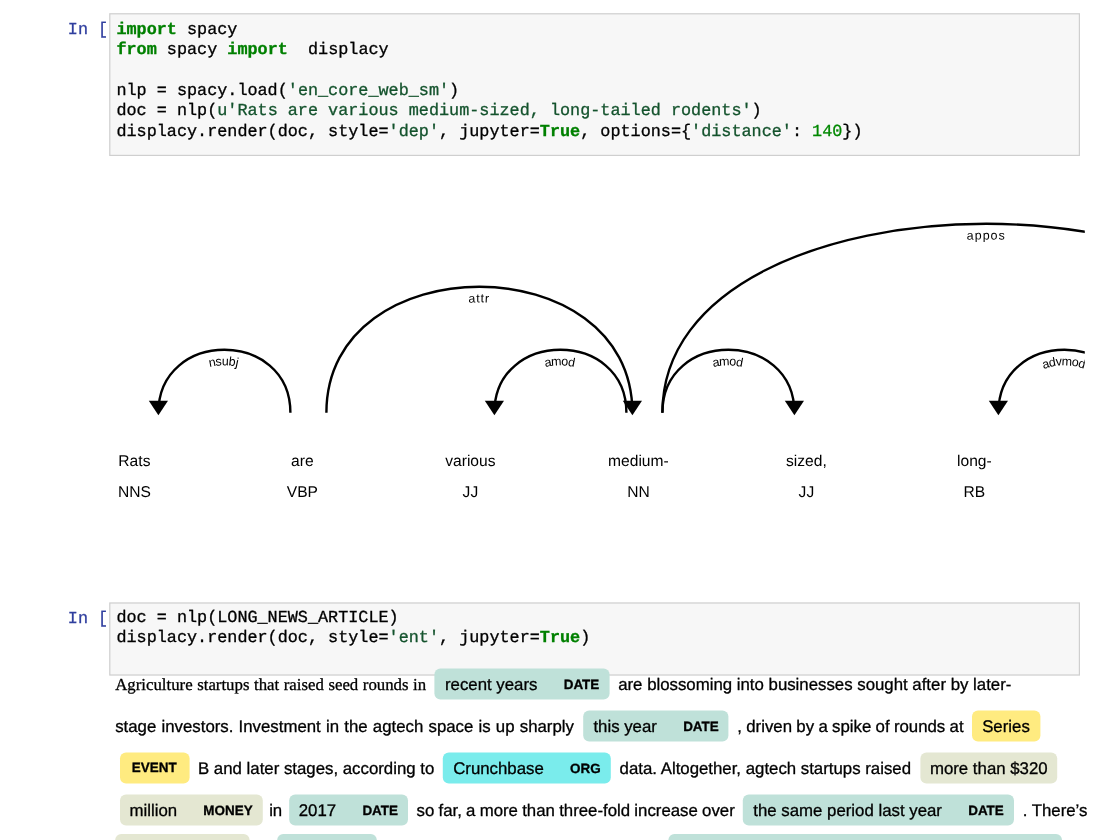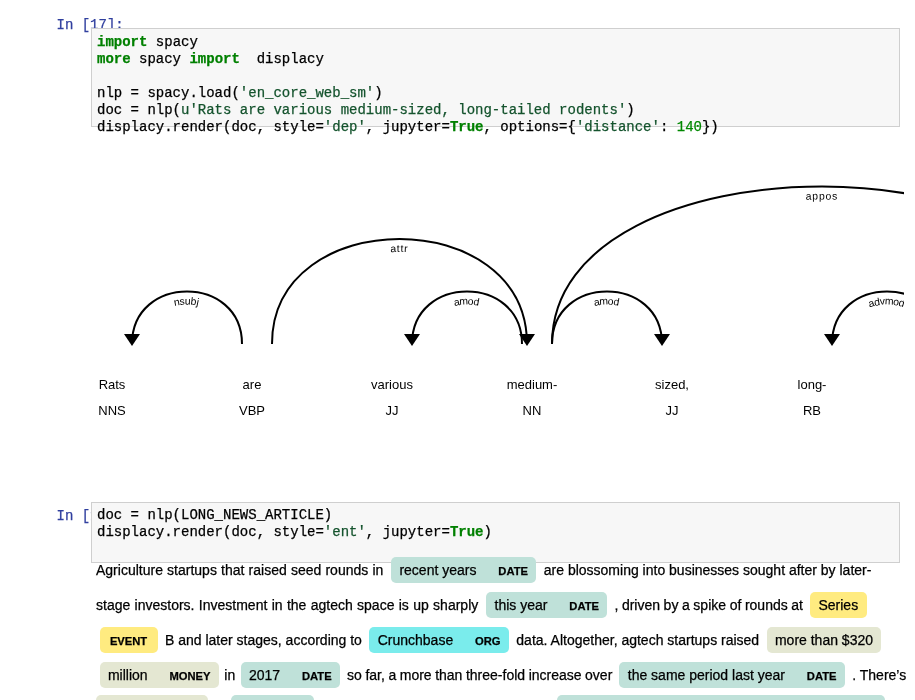--- a/index.html
+++ b/index.html
@@ -14,23 +14,23 @@
 .m { color:#080; }
 .entline { position:absolute; left:96px; white-space:nowrap; font-size:14px; line-height:35px; color:#000; }
 .mark { display:inline-block; line-height:1; padding:6.3px 8.4px; border-radius:5px; margin:0 3.5px; }
 .lbl { font-size:11.2px; font-weight:bold; line-height:1; vertical-align:middle; margin-left:18px; }
 .sliver { position:absolute; height:27px; border-radius:5px; top:694.5px; }
 svg text { font-family:"Liberation Sans",sans-serif; }
 </style>
 </head>
 <body>
 <div class="prompt" style="top:17px; left:17.5px;">In [17]:</div>
-<div class="inbox b1" style="top:28px; height:99px;">
+<div class="inbox b1" style="top:11px; height:119px;">
     <pre><span class="k">import</span> spacy
-<span class="k">more</span> spacy <span class="k">import</span>  displacy
+<span class="k">from</span> spacy <span class="k">import</span>  displacy
 
 nlp = spacy.load(<span class="s">'en_core_web_sm'</span>)
 doc = nlp(<span class="s">u'Rats are various medium-sized, long-tailed rodents'</span>)
 displacy.render(doc, style=<span class="s">'dep'</span>, jupyter=<span class="k">True</span>, options={<span class="s">'distance'</span>: <span class="m">140</span>})</pre>
   </div>
 
 <svg style="position:absolute; left:0; top:114px;" width="904" height="366" viewBox="0 114 904 366">
   <g fill="#000" font-size="13px">
     <text text-anchor="middle" x="112" y="388.5">Rats</text>
       <text text-anchor="middle" x="112" y="414.5">NNS</text>
@@ -69,20 +69,20 @@
     <path d="M662,346 L670,334 654,334 Z"></path>
   </g>
 </svg>
 
 <div class="prompt" style="top:507.5px; left:17.5px;">In [10]:</div>
 <div class="inbox" style="top:502px; height:61px;">
     <pre>doc = nlp(LONG_NEWS_ARTICLE)
 displacy.render(doc, style=<span class="s">'ent'</span>, jupyter=<span class="k">True</span>)</pre>
   </div>
 
-<div class="entline" style="top:553px;"><span style="word-spacing:0.29px;">Agriculture startups that raised seed rounds in </span><span class="mark" style="background:#bfe1d9;">recent years <span class="lbl">DATE</span></span> are blossoming into businesses sought after by later-</div>
+<div class="entline" style="top:553px;"><span style="word-spacing:0.29px;font-family:Liberation Serif, serif;">Agriculture startups that raised seed rounds in </span><span class="mark" style="background:#bfe1d9;">recent years <span class="lbl">DATE</span></span> are blossoming into businesses sought after by later-</div>
 <div class="entline" style="top:588px;"><span style="word-spacing:0.45px;">stage investors. Investment in the agtech space is up sharply </span><span class="mark" style="background:#bfe1d9;">this year <span class="lbl">DATE</span></span><span style="word-spacing:-0.3px;"> , driven by a spike of rounds at </span><span class="mark" style="background:#ffeb80;">Series</span></div>
 <div class="entline" style="top:623px;"><span class="mark" style="background:#ffeb80; padding-left:10.4px; padding-right:10.4px;"><span class="lbl" style="margin-left:0;">EVENT</span></span> B and later stages, according to <span class="mark" style="background:#7aecec;">Crunchbase <span class="lbl">ORG</span></span> data. Altogether, agtech startups raised <span class="mark" style="background:#e4e7d2;">more than $320</span></div>
 <div class="entline" style="top:658px;"><span class="mark" style="background:#e4e7d2;">million <span class="lbl">MONEY</span></span><span style="word-spacing:-2px;"> in </span><span class="mark" style="background:#bfe1d9;">2017 <span class="lbl">DATE</span></span><span style="word-spacing:-0.35px;"> so far, a more than three-fold increase over </span><span class="mark" style="background:#bfe1d9;">the same period last year <span class="lbl">DATE</span></span> . There’s</div>
 
 <div class="sliver" style="left:96px; width:112px; background:#e4e7d2;"></div>
 <div class="sliver" style="left:231px; width:83px; background:#bfe1d9;"></div>
 <div class="sliver" style="left:557px; width:328px; background:#bfe1d9;"></div>
 
 </body></html>

